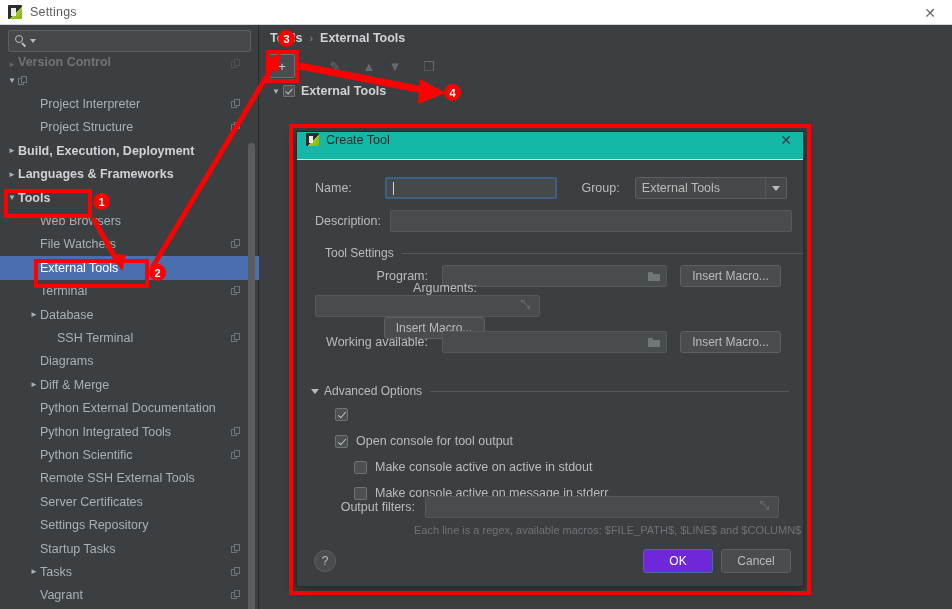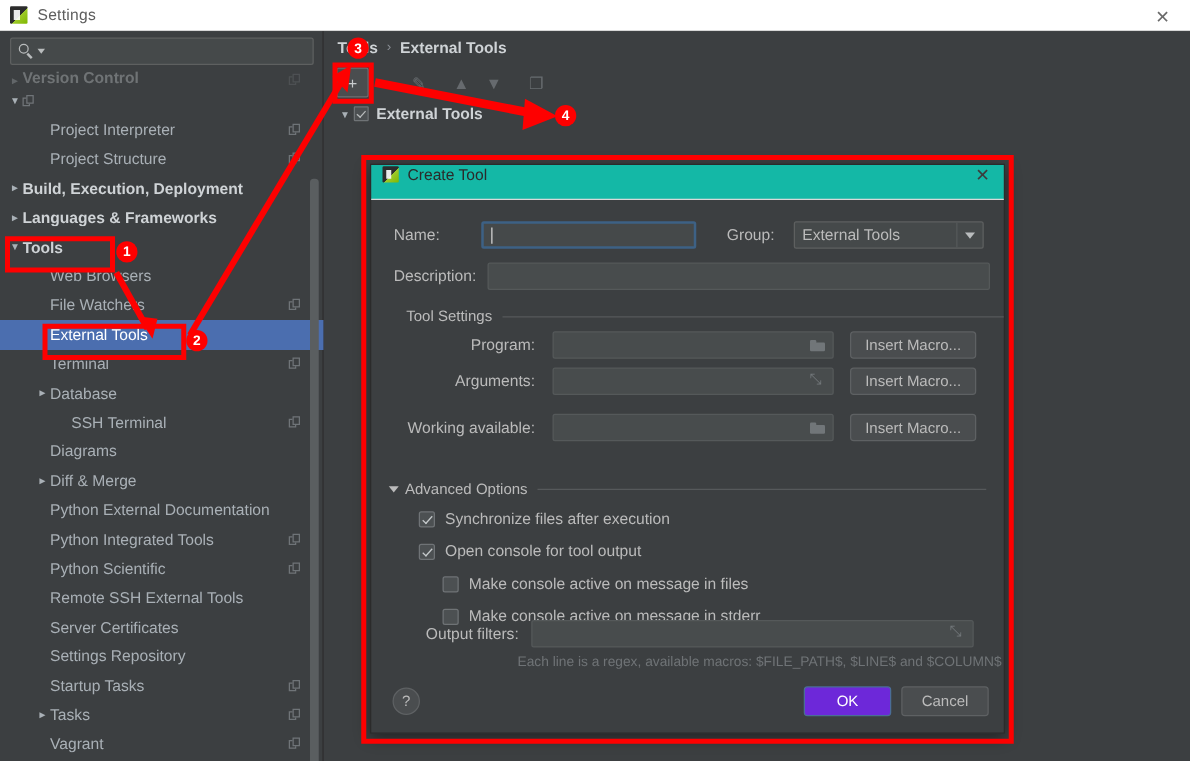--- a/index.html
+++ b/index.html
@@ -639,21 +639,21 @@
 
         <div class="row" style="left:18px; top:105px;">
           <div class="lbl" style="width:127px; text-align:right; padding-right:14px; box-sizing:border-box;">Program:</div>
           <div class="txtfield disabled" style="width:225px;">
             <span></span>
             <span class="field-icon folder-icon"></span>
           </div>
           <div class="btn" style="width:101px; margin-left:13px;">Insert Macro...</div>
         </div>
 
-        <div class="row" style="left:18px; top:134px;">
+        <div class="row" style="left:18px; top:121px;flex-direction:column;">
           <div class="lbl" style="width:127px; text-align:right; padding-right:14px; box-sizing:border-box;">Arguments:</div>
           <div class="txtfield disabled" style="width:225px;">
             <span></span>
             <span class="field-icon expand-icon"></span>
           </div>
           <div class="btn" style="width:101px; margin-left:13px;">Insert Macro...</div>
         </div>
 
         <div class="row" style="left:18px; top:171px;">
           <div class="lbl" style="width:127px; text-align:right; padding-right:14px; box-sizing:border-box;">Working available:</div>
@@ -666,29 +666,28 @@
 
         <div class="group-hdr" style="left:14px; top:224px;">
           <span class="tri"></span>
           <span class="txt">Advanced Options</span>
           <span class="rule"></span>
         </div>
 
         <div id="checkbox-list">
             <div class="chk-row" style="left: 38px; top: 248px;">
               <span class="chkbox checked"></span>
-              <span>Synchronize files after execution</span>
             </div>
             <div class="chk-row" style="left: 38px; top: 274px;">
               <span class="chkbox checked"></span>
               <span>Open console for tool output</span>
             </div>
             <div class="chk-row" style="left: 57px; top: 300px;">
               <span class="chkbox"></span>
-              <span>Make console active on message in files</span>
+              <span>Make console active on active in stdout</span>
             </div>
             <div class="chk-row" style="left: 57px; top: 326px;">
               <span class="chkbox"></span>
               <span>Make console active on message in stderr</span>
             </div>
           </div>
 
         <div class="row" style="left:18px; top:336px;">
           <div class="lbl" style="width:110px; text-align:right; padding-right:10px; box-sizing:border-box;">Output filters:</div>
           <div class="txtfield disabled" style="width:354px;">

